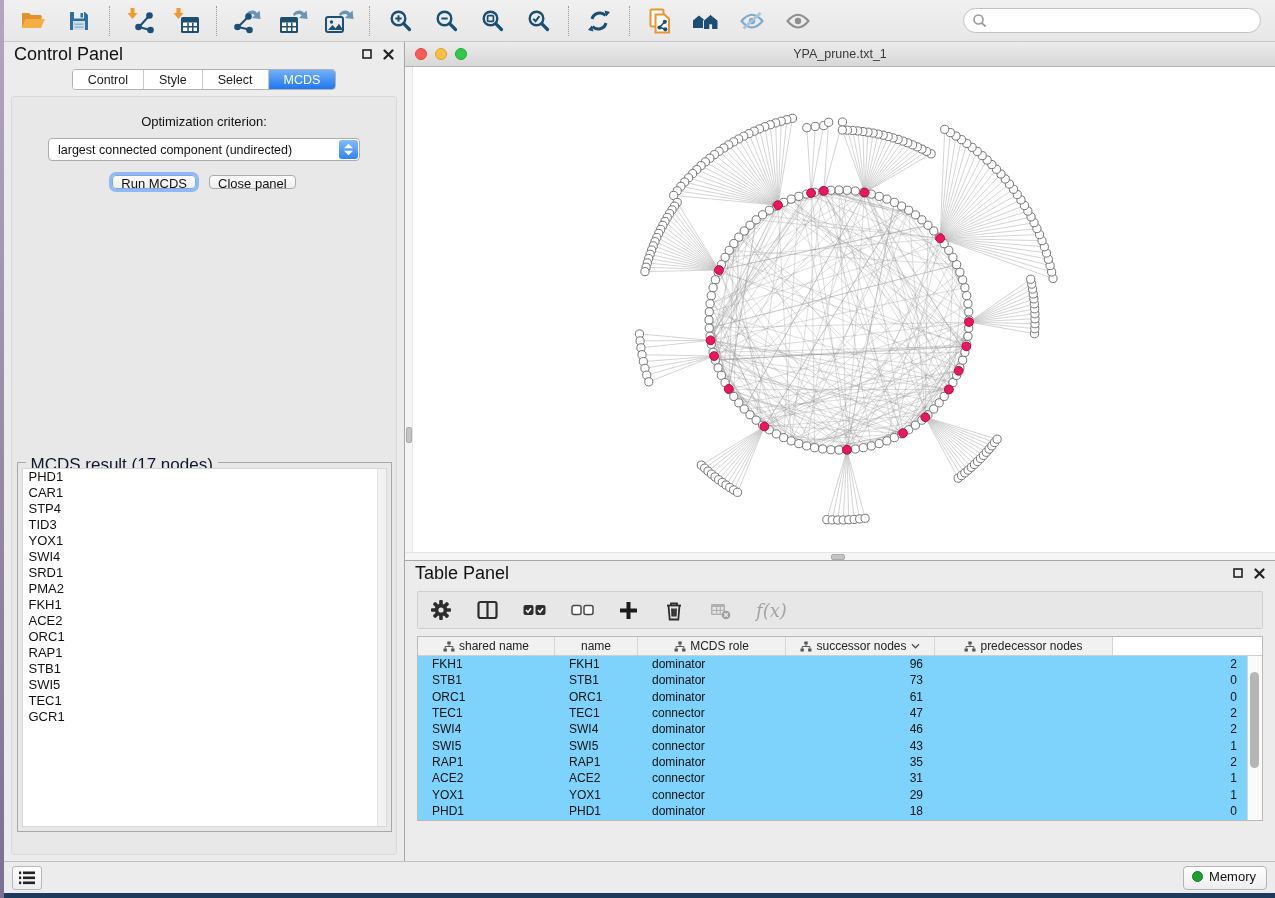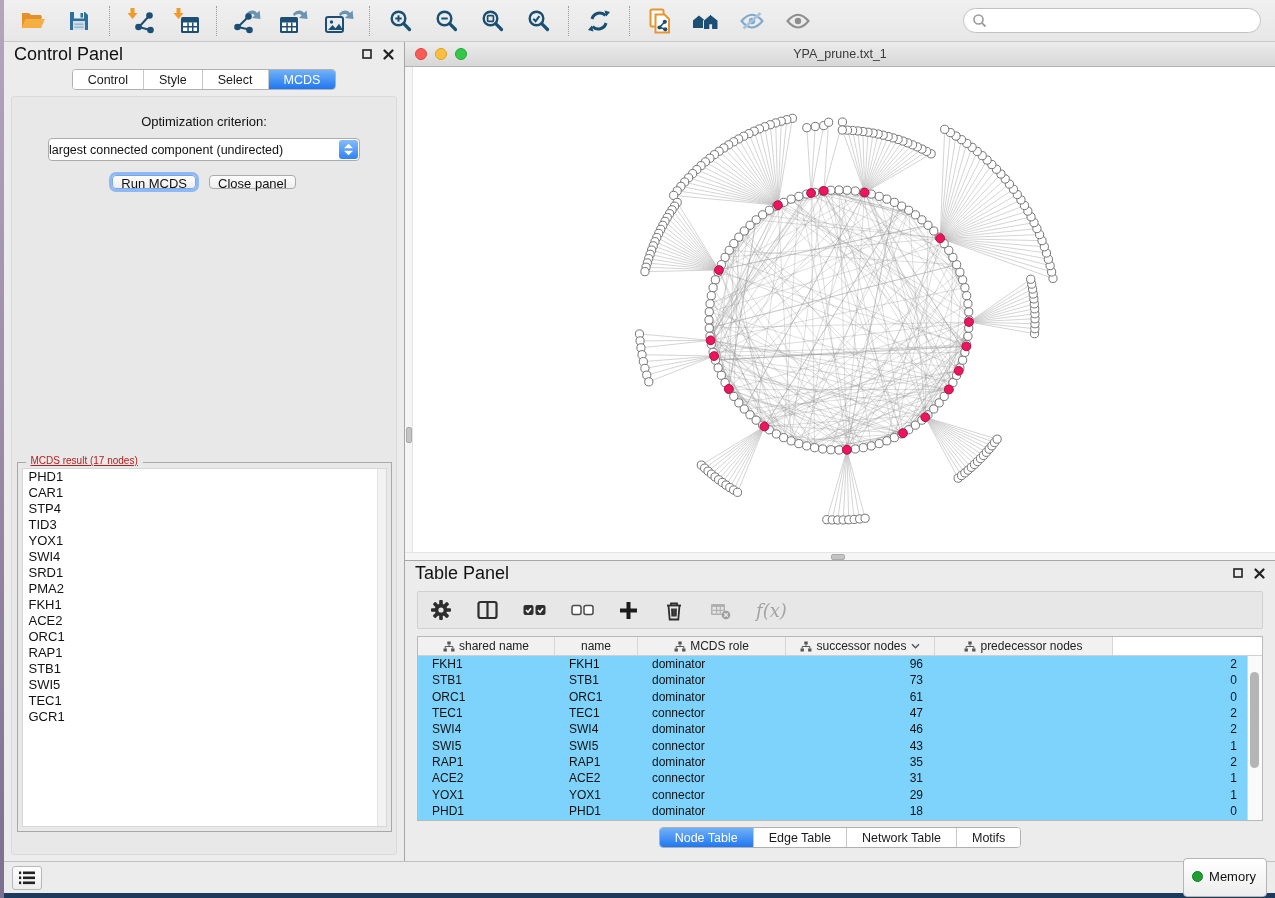--- a/index.html
+++ b/index.html
@@ -23,27 +23,27 @@
   .panel-titlebar { height:24px; display:flex; align-items:center; padding:0 10px; flex:none; }
   .panel-title { font-size:18px; color:#111; }
   .panel-title-icons { margin-left:auto; display:flex; align-items:center; gap:11px; }
   .tabs-row { display:flex; justify-content:center; padding:3px 0 6px; flex:none; }
   .seg { display:inline-flex; border:1px solid #b0b0b0; border-radius:4px; overflow:hidden; background:#fff; height:21px; }
   .seg .seg-btn { border:none; background:#fff; padding:0 15px; font-size:12.5px; color:#1a1a1a; border-left:1px solid #c9c9c9; font-family:"Liberation Sans",sans-serif; display:flex; align-items:center; }
   .seg .seg-btn:first-child { border-left:none; }
   .seg .sel { background:linear-gradient(#71b1f7,#2077f2); color:#fff; }
   .cp-inner { flex:1; margin:0 7px 6px; background:#e8e8e8; border:1px solid #d9d9d9; border-radius:3px; display:flex; flex-direction:column; align-items:center; padding-top:17px; }
   .opt-label { font-size:13px; color:#111; }
-  .criterion { margin-top:9px; width:312px; height:23px; background:#fff; border:1px solid #acacac; border-radius:4px; position:relative; display:flex; align-items:center; font-size:12.5px; color:#111; }
+  .criterion { margin-top:9px; width:312px; height:23px; background:#fff; border:1px solid #acacac; border-radius:4px; position:relative; display:flex; align-items:center; padding-left:9px; font-size:12.5px; color:#111; }
   .criterion .stepper { position:absolute; right:1px; top:1px; bottom:1px; width:19px; border-radius:3px; background:linear-gradient(#85bbfa,#2e83f5); display:flex; flex-direction:column; align-items:center; justify-content:center; gap:1px; }
   .btn-row { margin-top:14px; display:flex; gap:13px; }
   .aqua-btn { height:14px; padding:0 8px; font-size:13px; color:#111; border:1px solid #ababab; border-radius:4px; background:linear-gradient(#fdfdfd,#eee); font-family:"Liberation Sans",sans-serif; }
   .focus-ring { box-shadow:0 0 0 3px rgba(97,158,250,.65); border-color:#7aa8e0; }
   .groupbox { margin-top:273px; width:375px; height:370px; border:1px solid #a8a8a8; position:relative; background:#e8e8e8; flex:none; }
-  .groupbox-label { position:absolute; top:-8px; left:8px; background:#e8e8e8; padding:0 5px; font-size:10px; color:#b91c1c;text-decoration:underline; }
+  .groupbox-label { position:absolute; top:-8px; left:8px; background:#e8e8e8; padding:0 5px; font-size:17px; color:#0f172a; }
   .mcds-list { position:absolute; left:4px; right:4px; top:5px; bottom:4px; background:#fff; border:1px solid #d7d7d7; overflow:hidden; }
   .mcds-scroll { position:absolute; right:0; top:0; bottom:0; width:9px; background:#f2f2f2; border-left:1px solid #e3e3e3; }
   .mcds-item { font-size:13px; line-height:16px; padding-left:6px; color:#111; }
 
   
   .right-col { flex:1; display:flex; flex-direction:column; min-width:0; }
 
   
   .net-window { height:518px; flex:none; display:flex; flex-direction:column; }
   .net-titlebar { height:25px; flex:none; background:linear-gradient(#ececec,#d7d7d7); border-bottom:1px solid #b3b3b3; position:relative; display:flex; align-items:center; }
@@ -73,21 +73,21 @@
   .td { padding-left:14px; white-space:nowrap; overflow:hidden; }
   .td.num { text-align:right; padding-left:0; padding-right:12px; }
   .c1 { width:137px; } .c2 { width:83px; } .c3 { width:148px; } .c4 { width:149px; } .c5 { width:314px; } .c5h { width:178px; }
   .tscroll { position:absolute; right:0; top:19px; bottom:0; width:15px; background:#fafafa; border-left:1px solid #d6d6d6; }
   .tthumb { position:absolute; left:2px; width:9px; top:10%; height:58%; background:#b5b5b5; border-radius:5px; }
   .tp-tabs { display:flex; justify-content:center; margin-top:6px; flex:none; }
 
   
   .status-bar { height:32px; flex:none; background:#ececec; border-top:1px solid #c0c0c0; display:flex; align-items:center; padding:0 8px; }
   .list-btn { width:30px; height:24px; border:1px solid #b8b8b8; border-radius:3px; background:linear-gradient(#fff,#ededed); display:flex; align-items:center; justify-content:center; }
-  .memory-btn { margin-left:auto; height:39px; border:1px solid #b4b4b4; border-radius:4px; background:linear-gradient(#fff,#ededed); display:flex; align-items:center; gap:6px; padding:0 10px 3px 8px; font-size:13px; color:#111; font-family:"Liberation Sans",sans-serif; }
+  .memory-btn { margin-left:auto; height:24px; border:1px solid #b4b4b4; border-radius:4px; background:linear-gradient(#fff,#ededed); display:flex; align-items:center; gap:6px; padding:0 10px 3px 8px; font-size:13px; color:#111; font-family:"Liberation Sans",sans-serif; }
   .mem-dot { width:11px; height:11px; border-radius:50%; background:#1e9e33; border:1px solid #157a26; }
 </style>
 </head>
 <body>
 
 <div class="wallpaper-left"></div>
 
 <div class="app-window">
 
   <div class="toolbar">
@@ -1197,28 +1197,20 @@
                 <div class="td c2">PHD1</div>
                 <div class="td c3">dominator</div>
                 <div class="td num c4">18</div>
                 <div class="td num c5">0</div>
               </div>
             </div>
           <div class="tscroll">
               <div class="tthumb"></div>
             </div>
         </div>
-        <div class="tp-tabs">
-          <div class="seg">
-            <button class="seg-btn sel">Node Table</button>
-            <button class="seg-btn">Edge Table</button>
-            <button class="seg-btn">Network Table</button>
-            <button class="seg-btn">Motifs</button>
-          </div>
-        </div>
       </div>
     </div>
   </div>
 
   <div class="status-bar">
     <button class="list-btn">
         <svg width="18" height="16" viewBox="0 0 18 16">
           <g fill="#222">
             <rect x="1" y="1.5" width="2.2" height="2.6"></rect>
             <rect x="5" y="1.5" width="12" height="2.6"></rect>

